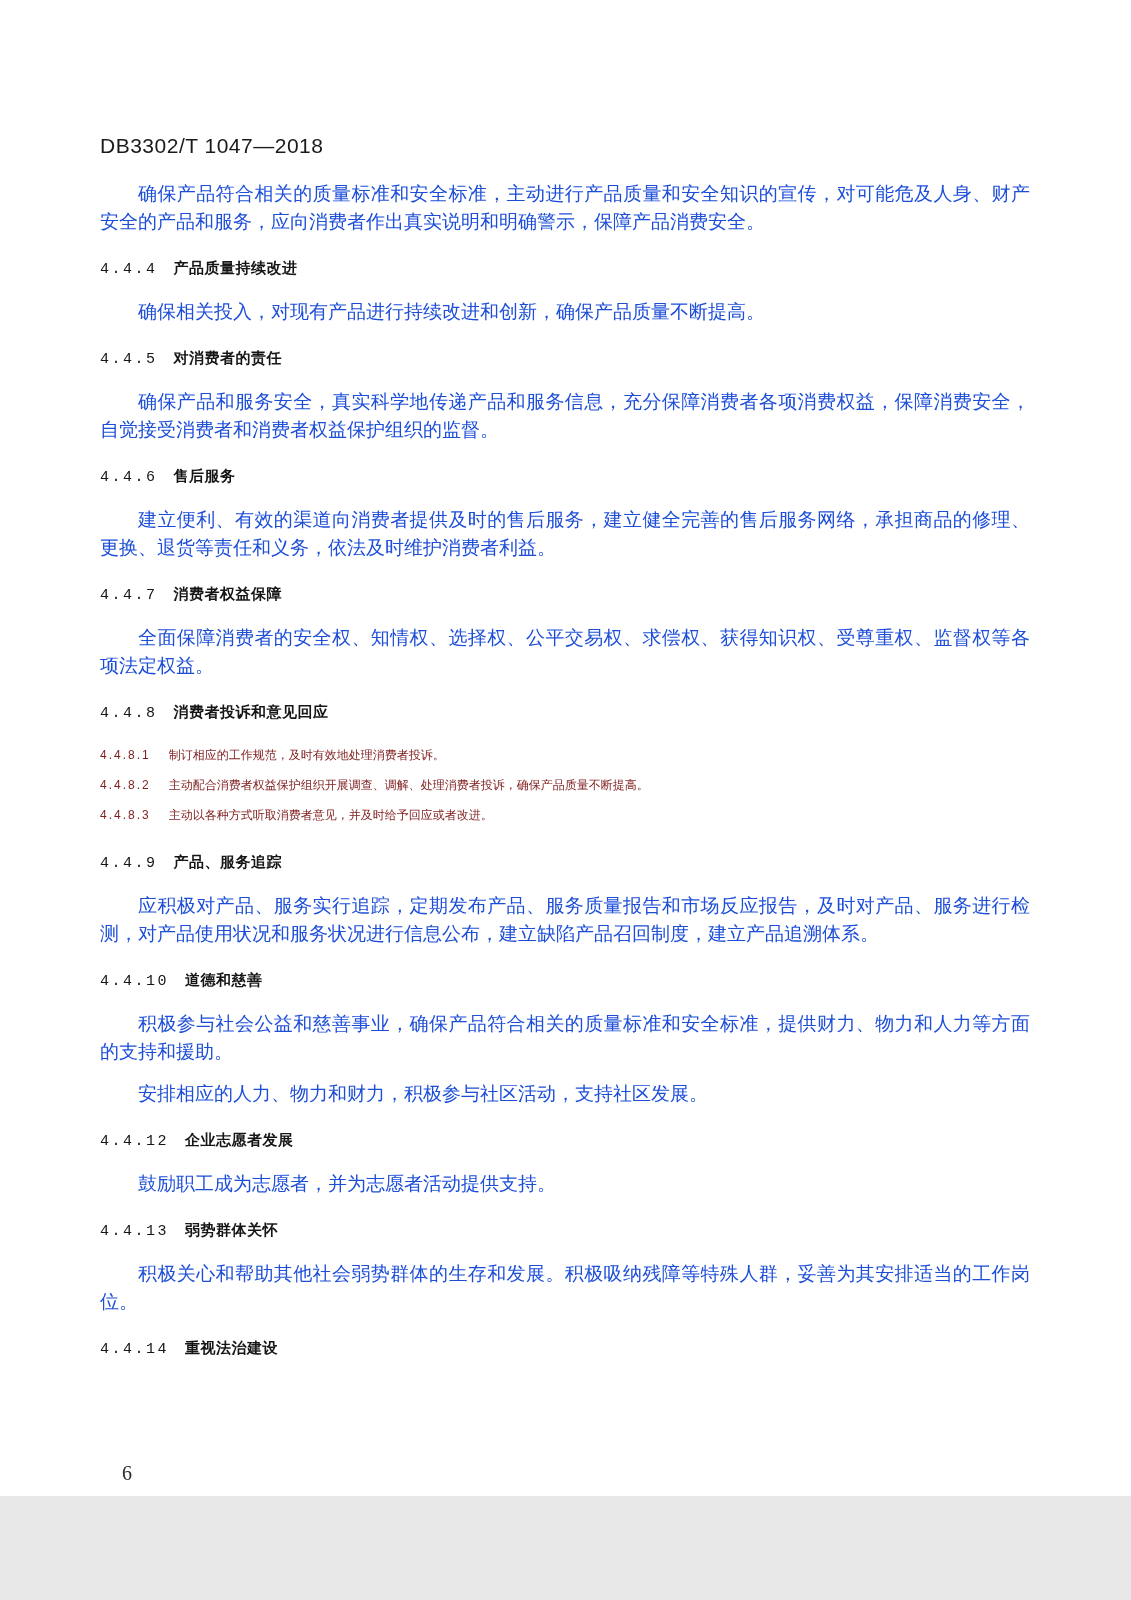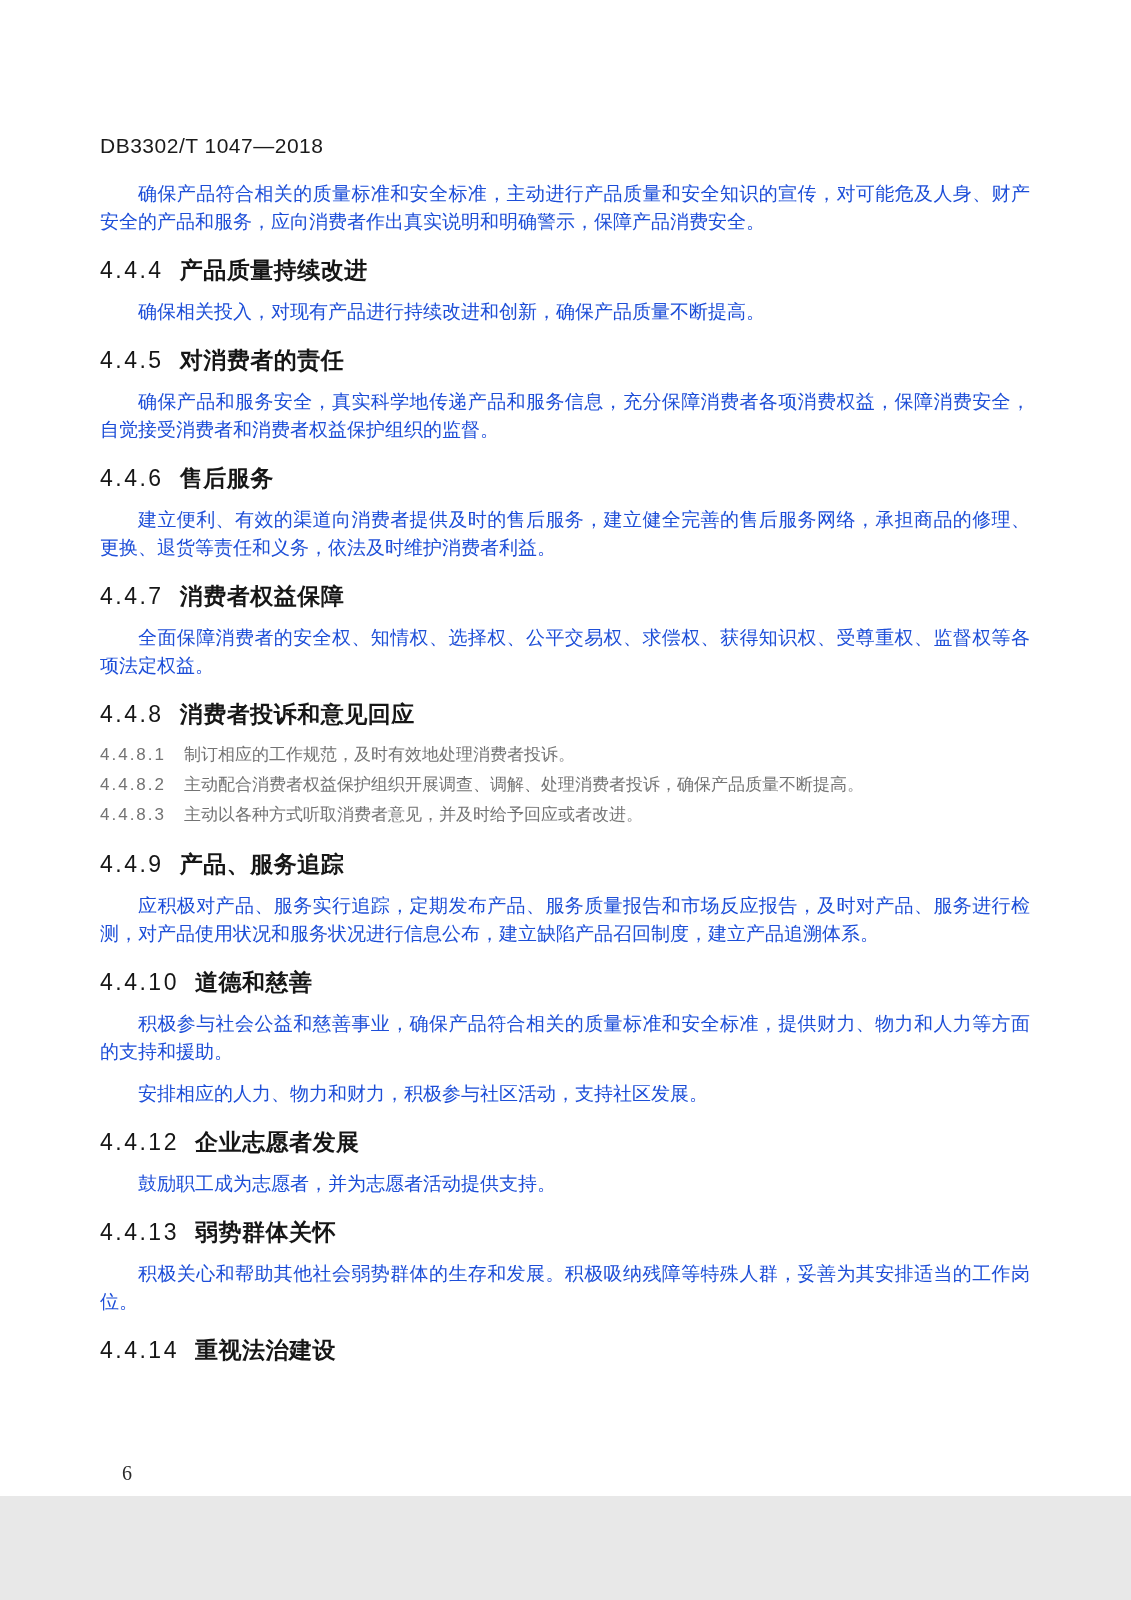--- a/index.html
+++ b/index.html
@@ -29,40 +29,40 @@
   .para {
     font-size: 19px;
     line-height: 28px;
     margin: 14px 0;
     text-indent: 2em;
     text-align: justify;
     text-justify: inter-character;
     color: #1d4ed8;
   }
   .heading {
-    font-family: Liberation Sans, sans-serif;
-    font-size: 23px;
+    font-family: Liberation Mono, monospace;
+    font-size: 15px;
     line-height: 28px;
     margin: 20px 0 12px 0;
     font-weight: bold;
     color: #161616;
   }
   .hnum {
     font-weight: normal;
     letter-spacing: 2.5px;
     margin-right: 16px;
   }
   .htitle { letter-spacing: 0.5px; }
   .clause {
-    font-size: 17px;
+    font-size: 12px;
     line-height: 30px;
     margin: 0;
     text-align: justify;
     text-justify: inter-character;
-    color: #737373;
+    color: #7f1d1d;
   }
   .cnum {
     font-family: "Liberation Sans", "DejaVu Sans", sans-serif;
     letter-spacing: 2px;
     margin-right: 18px;
   }
   .page-number {
     position: absolute;
     left: 122px;
     top: 1462px;

